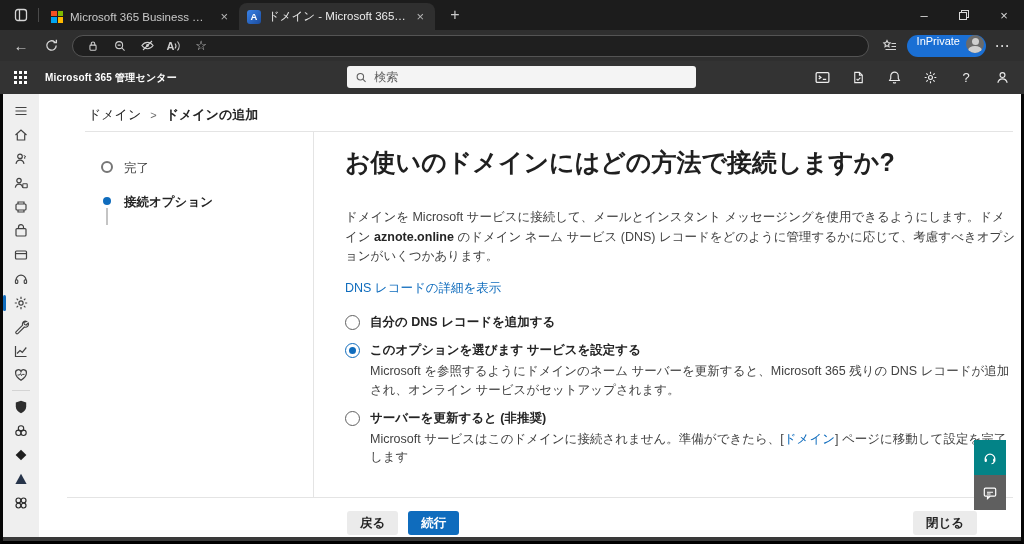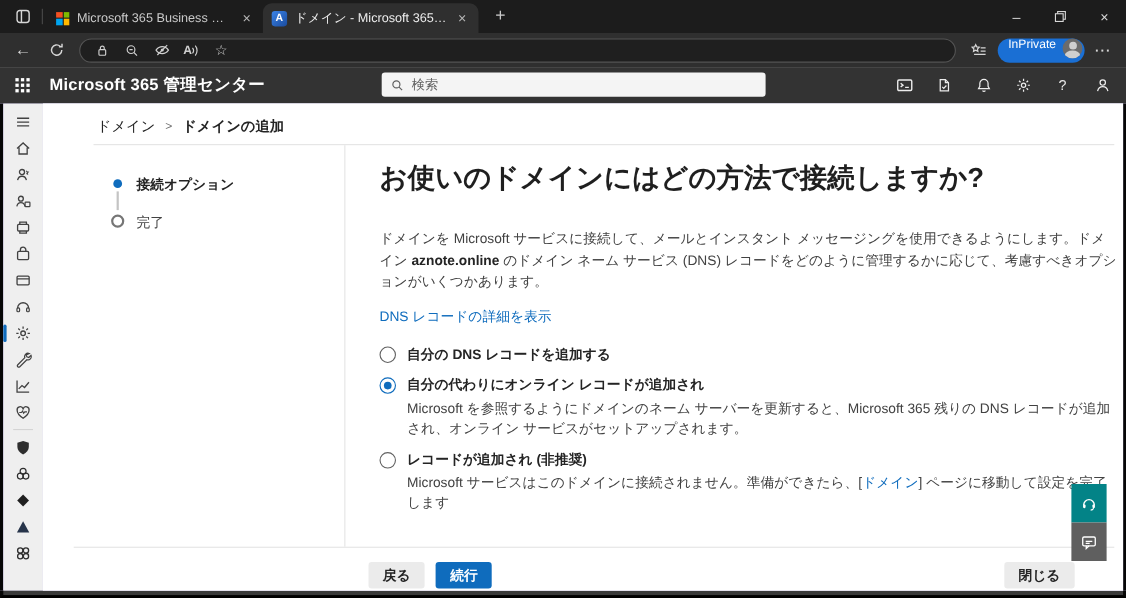--- a/index.html
+++ b/index.html
@@ -39,21 +39,21 @@
       display:flex; align-items:flex-start; padding:0 2px 0 10px; gap:6px; flex:0 0 auto; }
   .chip-avatar { width:18px; height:18px; border-radius:50%; background:#6b6b6b; position:relative; overflow:hidden; }
   .chip-avatar::before { content:""; position:absolute; left:5.5px; top:3px; width:7px; height:7px; border-radius:50%; background:#cfcfcf; }
   .chip-avatar::after  { content:""; position:absolute; left:2px;  top:11px; width:14px; height:9px; border-radius:50%; background:#cfcfcf; }
   .more-dots { letter-spacing:1px; font-weight:bold; color:#d6d6d6; font-size:12px; }
 
   
   .m365 { height:33px; background:#333333; display:flex; align-items:center; color:#fff; position:relative; padding:0 12px; flex:0 0 33px; }
   .waffle { width:13px; height:13px; display:grid; grid-template-columns:repeat(3,3px); grid-gap:2px; margin:0 2px; }
   .waffle i { width:3px; height:3px; background:#fff; display:block; }
-  .suite-title { margin-left:16px; font-size:15px; font-weight:bold; letter-spacing:.2px; }
+  .suite-title { margin-left:16px; font-size:10px; font-weight:bold; letter-spacing:.2px; }
   .suite-search { position:absolute; left:347px; top:5px; width:349px; height:22px; background:#f4f4f4; border-radius:3px;
       display:flex; align-items:center; padding:0 8px; gap:7px; }
   .suite-search input { border:none; outline:none; background:transparent; font-size:12px; width:100%; color:#333;
       font-family:"Liberation Sans","DejaVu Sans",sans-serif; }
   .suite-search input::placeholder { color:#5f5f5f; }
   .suite-icons { margin-left:auto; display:flex; align-items:center; gap:16px; }
   .suite-icon { width:20px; height:20px; display:flex; align-items:center; justify-content:center; color:#ececec; font-size:13px; }
 
   
   .appbody { flex:1; display:flex; min-height:0; background:#c4b5fd; border-left:3px solid #060606; border-right:3px solid #060606; }
@@ -94,21 +94,21 @@
   .option { display:flex; gap:10px; margin-top:11px; }
   .radio { width:15px; height:15px; border-radius:50%; border:1px solid #616161; flex:0 0 15px; margin-top:1px; background:#fff; position:relative; }
   .radio.selected { border-color:#0f6cbd; }
   .radio.selected::after { content:""; position:absolute; left:3px; top:3px; width:7px; height:7px; border-radius:50%; background:#0f6cbd; }
   .opt-label { font-weight:bold; color:#242424; }
   .opt-desc { margin-top:3px; line-height:1.45; color:#424242; padding-right:2px; }
   .inline-link { color:#0f6cbd; text-decoration:none; }
 
   
   .footer-divider { position:absolute; left:28px; right:8px; top:403px; height:1px; background:#e4e4e4; }
-  .footer-left { position:absolute; left:296px; top:417px; display:flex; gap:10px;justify-content:space-between; }
+  .footer-left { position:absolute; left:308px; top:417px; display:flex; gap:10px;justify-content:space-between; }
   .btn { height:24px; padding:0 13px; border:none; border-radius:3px; font-size:12.5px; font-weight:bold;
       font-family:"Liberation Sans","DejaVu Sans",sans-serif; display:flex; align-items:center; }
   .btn.gray { background:#ebebeb; color:#242424; }
   .btn.primary { background:#0f6cbd; color:#fff; }
   .close-btn { position:absolute; right:44px; top:417px; }
 
   
   .float-help { position:absolute; right:15px; top:346px; width:32px; height:35px; background:#038387;
       display:flex; align-items:center; justify-content:center; z-index:6; }
   .float-feedback { position:absolute; right:15px; top:381px; width:32px; height:35px; background:#5f5f5f;
@@ -382,55 +382,55 @@
       <div class="breadcrumb">
         <span class="bc-parent">ドメイン</span>
         <span class="bc-sep">&gt;</span>
         <span class="bc-current">ドメインの追加</span>
       </div>
       <div class="bc-divider"></div>
       <div class="steps-vdivider"></div>
 
       <div class="steps">
         <div class="step-row">
+          <span class="dot-ring"></span>
+          <span class="step-label todo">完了</span>
+        </div>
+        <div class="step-row">
           <span class="dot-small"></span>
           <span class="conn gray"></span>
           <span class="step-label bold">接続オプション</span>
-        </div>
-        <div class="step-row">
-          <span class="dot-ring"></span>
-          <span class="step-label todo">完了</span>
         </div>
       </div>
 
       <div class="main">
         <h1>お使いのドメインにはどの方法で接続しますか?</h1>
         <p class="intro"><span>ドメインを Microsoft サービスに接続して、メールとインスタント メッセージングを使用できるようにします。ドメイン </span><b>aznote.online</b><span> のドメイン ネーム サービス (DNS) レコードをどのように管理するかに応じて、考慮すべきオプションがいくつかあります。</span></p>
         <a class="dns-link" href="#">DNS レコードの詳細を表示</a>
 
         <div class="options">
           <div class="option">
             <span class="radio"></span>
             <div>
               <div class="opt-label">自分の DNS レコードを追加する</div>
             </div>
           </div>
 
           <div class="option">
             <span class="radio selected"></span>
             <div>
-              <div class="opt-label">自分の代わりにオンライン レコードが追加され</div>
+              <div class="opt-label">このオプションを選びます サービスを設定する</div>
               <div class="opt-desc">Microsoft を参照するようにドメインのネーム サーバーを更新すると、Microsoft 365 残りの DNS レコードが追加され、オンライン サービスがセットアップされます。</div>
             </div>
           </div>
 
           <div class="option">
             <span class="radio"></span>
             <div>
-              <div class="opt-label">レコードが追加され (非推奨)</div>
+              <div class="opt-label">サーバーを更新すると (非推奨)</div>
               <div class="opt-desc"><span>Microsoft サービスはこのドメインに接続されません。準備ができたら、[</span><a class="inline-link" href="#">ドメイン</a><span>] ページに移動して設定を完了します</span></div>
             </div>
           </div>
         </div>
       </div>
 
       <div class="footer-divider"></div>
       <div class="footer-left">
         <button class="btn gray">戻る</button>
         <button class="btn primary">続行</button>

